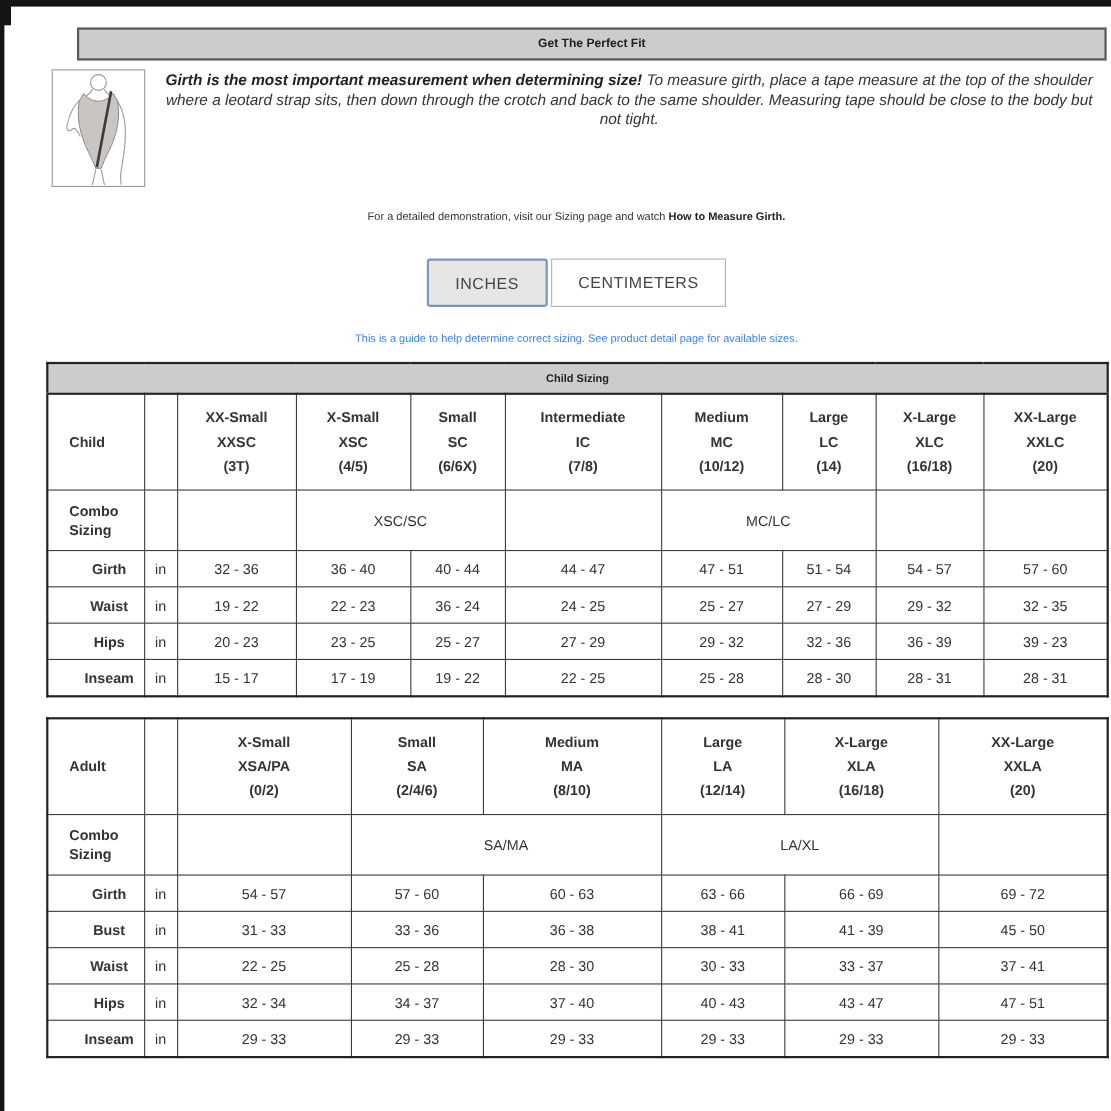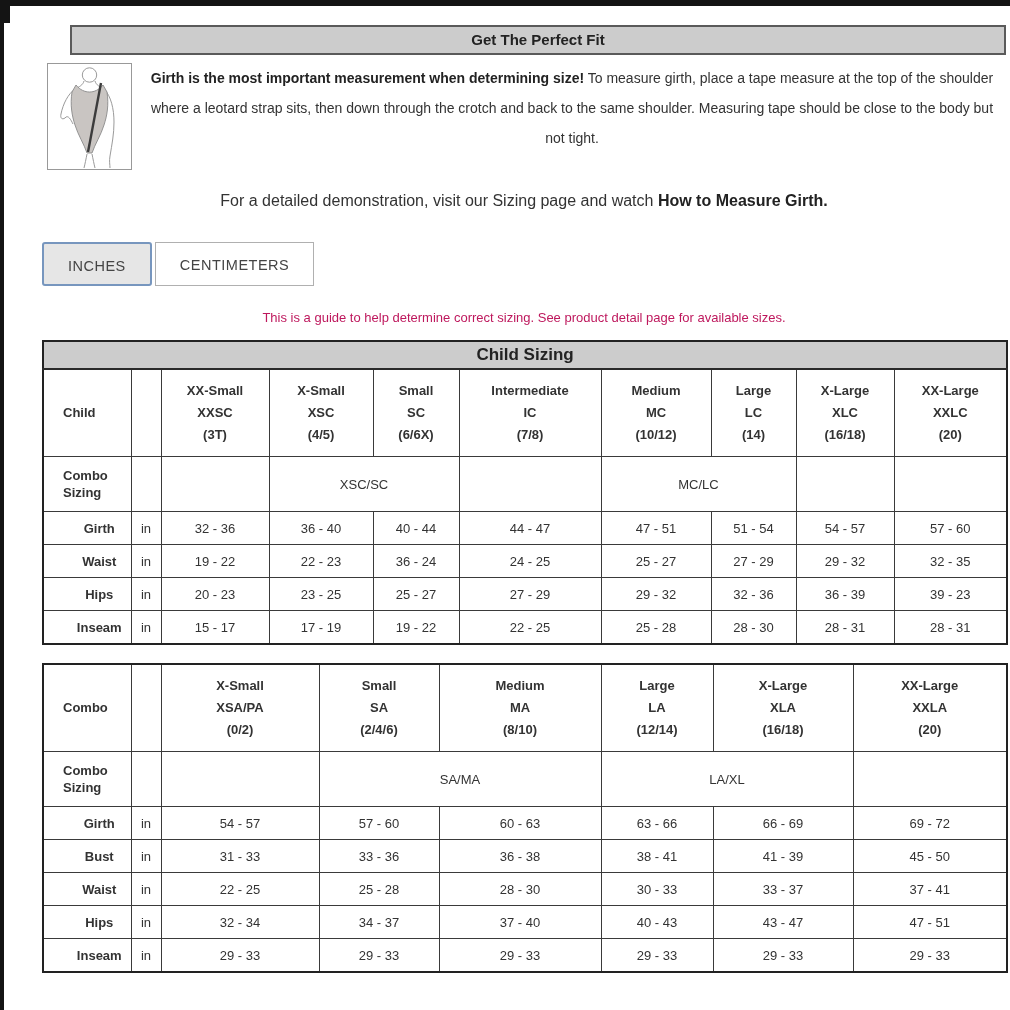--- a/index.html
+++ b/index.html
@@ -11,60 +11,60 @@
   
   .frame-top{position:absolute;top:0;left:10px;right:0;height:6px;background:#141414;}
   .frame-left{position:absolute;top:0;left:0;width:4px;height:1010px;background:#141414;}
   .frame-notch{position:absolute;top:0;left:0;width:10px;height:23px;background:#141414;}
 
   .content{position:absolute;left:42px;top:25px;width:964px;}
 
   .title-bar{
     background:#cccccc;border:2px solid #5a5a5a;
     height:26px;line-height:26px;text-align:center;
-    font-weight:bold;font-size:15px;color:#222;margin-left:28px;
+    font-weight:bold;font-size:11px;color:#222;margin-left:28px;
   }
 
   .intro-row{display:flex;margin-top:8px;}
   .leotard-box{
     width:83px;height:105px;border:1px solid #999;background:#fff;
     flex:none;margin-left:5px;
   }
   .intro-text{
-    flex:1;text-align:center;font-size:14px;line-height:30px;
-    padding:0 4px 0 10px;color:#333;
-  }
-  .demo-line{text-align:center;font-size:16px;margin-top:22px;color:#333;}
+    flex:1;text-align:center;font-size:14px;line-height:18px;
+    padding:0 4px 0 10px;color:#333;font-style:italic;
+  }
+  .demo-line{text-align:center;font-size:10px;margin-top:22px;color:#333;}
   b{color:#222;}
 
-  .btn-row{text-align:left;margin-top:32px;text-decoration:underline;}
+  .btn-row{text-align:center;margin-top:32px;text-decoration:underline;}
   .btn{
     display:inline-block;vertical-align:middle;
     font-family:"Liberation Sans", sans-serif;
     font-size:14.5px;color:#444;letter-spacing:0.5px;
     padding:0 24px;height:44px;line-height:44px;
     cursor:pointer;box-sizing:border-box;
   }
   .btn.selected{
     background:#e6e6e6;border:2px solid #7796be;border-radius:3px;
   }
   .btn.unselected{
     background:#ffffff;border:1px solid #b0b0b0;margin-left:3px;
   }
 
-  .guide-note{text-align:center;font-size:13px;margin-top:24px;color:#be185d;}
+  .guide-note{text-align:center;font-size:10px;margin-top:24px;color:#3b82f6;}
 
   table.sz{
     border-collapse:collapse;table-layout:fixed;width:964px;
     border:2px solid #222;font-size:13px;color:#333;
     margin-top:15px;
   }
   table.sz td{border:1px solid #3a3a3a;text-align:center;padding:0;overflow:hidden;}
   table.sz td.ttl{
-    background:#cccccc;font-weight:bold;font-size:17px;color:#222;
+    background:#cccccc;font-weight:bold;font-size:10px;color:#222;
     height:26px;border-bottom:2px solid #2a2a2a;
   }
   table.sz tr.hdr td{height:86px;font-weight:bold;line-height:22px;}
   table.sz tr.combo td{height:54px;}
   table.sz tr.meas td{height:32px;}
   table.sz td.lbl{font-weight:bold;text-align:left;padding-left:19px;line-height:17px;}
   table.sz td.mlbl{font-weight:bold;padding-left:24px;}
   #adult-table{margin-top:18px;}
 </style>
 </head>
@@ -207,21 +207,21 @@
         <col style="width:30px">
         <col style="width:158px">
         <col style="width:120px">
         <col style="width:162px">
         <col style="width:112px">
         <col style="width:140px">
         <col style="width:154px">
       </colgroup>
       <tbody>
         <tr class="hdr">
-          <td class="lbl">Combo</td>
+          <td class="lbl">Adult</td>
           <td></td>
           <td>X-Small<br>XSA/PA<br>(0/2)</td>
           <td>Small<br>SA<br>(2/4/6)</td>
           <td>Medium<br>MA<br>(8/10)</td>
           <td>Large<br>LA<br>(12/14)</td>
           <td>X-Large<br>XLA<br>(16/18)</td>
           <td>XX-Large<br>XXLA<br>(20)</td>
         </tr>
         <tr class="combo">
           <td class="lbl">Combo Sizing</td>

